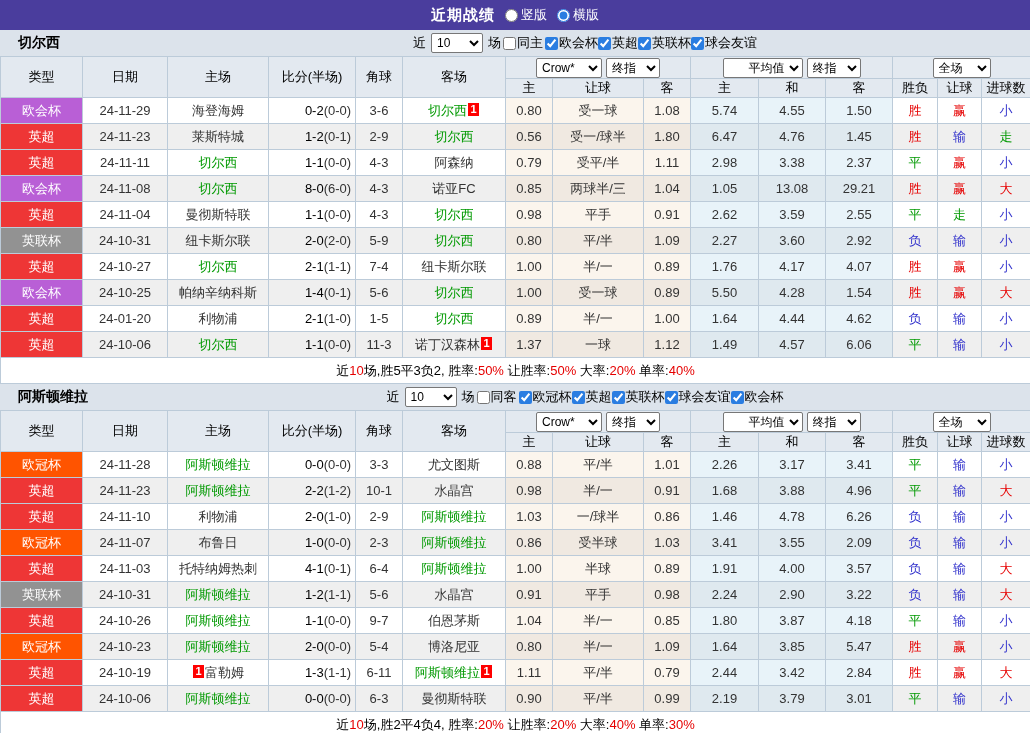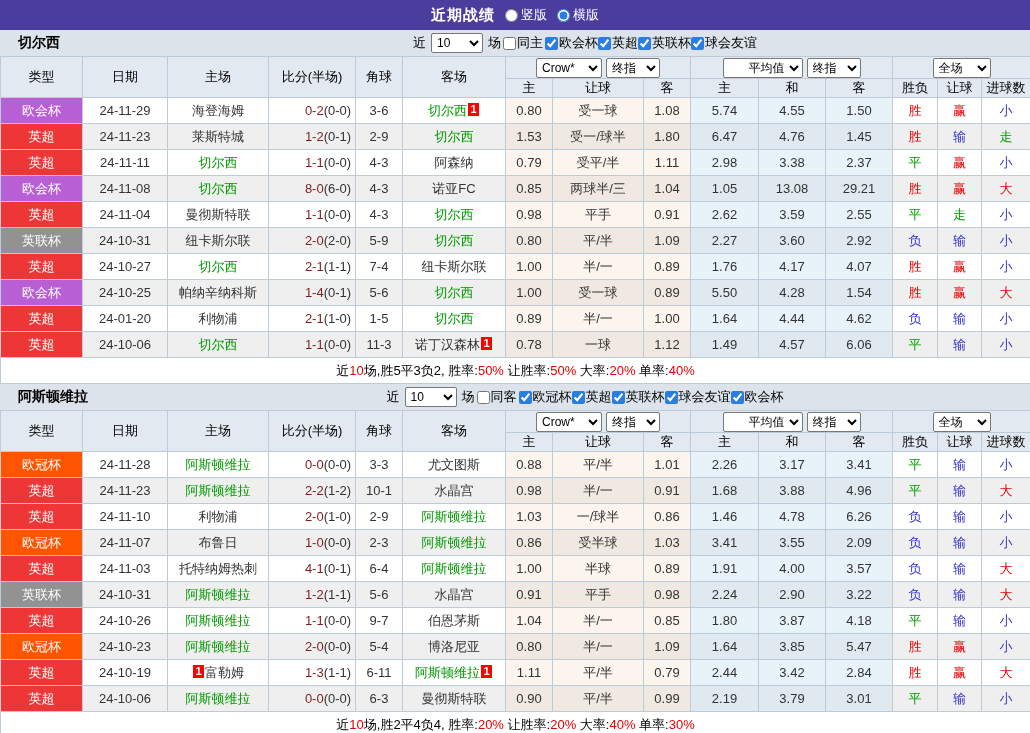--- a/index.html
+++ b/index.html
@@ -44,21 +44,21 @@
   .sel-crow{width:66px;} .sel-final{width:54px;} .sel-avg{width:80px;text-align:right;} .sel-full{width:58px;}
   .stats tr.subrow th{height:16px;font-size:13px;}
   .stats tbody td{height:25px;}
   .stats tbody tr.even td{background:#efefef;}
   .stats td.c-odds{background:#fbf5ed;margin-left:37px;}
   .stats tbody tr.even td.c-odds{background:#f0e9e1;}
   .stats td.c-avg{background:#e8f3f9;}
   .stats tbody tr.even td.c-avg{background:#dfe9ef;}
   .stats td.badge{color:#fff;}
   .name.green{color:#009900;}
-  .ft{color:#7f1d1d;margin-left:32px;}
+  .ft{color:#000000;margin-left:32px;}
   .half{color:#333;}
   .rc{
     display:inline-block;background:#f00;color:#fff;font-size:11px;font-weight:bold;
     width:11px;height:13px;line-height:13px;text-align:center;vertical-align:2px;margin:0 1px;
   }
   tfoot td{height:25px;color:#000;background:#fff;}
   .sum-red{color:#e60000;}
 </style>
 </head>
 <body>
@@ -174,21 +174,21 @@
     <td class="t-res3" style="color: rgb(51, 51, 204);">小</td>
   </tr>
 
   <tr class="even">
     <td class="t-type badge" style="background: rgb(238, 54, 54);">英超</td>
     <td class="t-date">24-11-23</td>
     <td class="t-home"><span class="name">莱斯特城</span></td>
     <td class="t-score"><span class="ft">1-2</span><span class="half">(0-1)</span></td>
     <td class="t-corner">2-9</td>
     <td class="t-away"><span class="name green">切尔西</span></td>
-    <td class="t-odds_home c-odds">1.53</td>
+    <td class="t-odds_home c-odds">0.56</td>
     <td class="t-handicap c-odds">受一/球半</td>
     <td class="t-odds_away c-odds">1.80</td>
     <td class="t-avg_home c-avg">6.47</td>
     <td class="t-avg_draw c-avg">4.76</td>
     <td class="t-avg_away c-avg">1.45</td>
     <td class="t-res1" style="color: rgb(230, 0, 0);">胜</td>
     <td class="t-res2" style="color: rgb(51, 51, 204);">输</td>
     <td class="t-res3" style="color: rgb(0, 153, 0);">走</td>
   </tr>
 
@@ -318,21 +318,21 @@
     <td class="t-res3" style="color: rgb(51, 51, 204);">小</td>
   </tr>
 
   <tr class="even">
     <td class="t-type badge" style="background: rgb(238, 54, 54);">英超</td>
     <td class="t-date">24-10-06</td>
     <td class="t-home"><span class="name green">切尔西</span></td>
     <td class="t-score"><span class="ft">1-1</span><span class="half">(0-0)</span></td>
     <td class="t-corner">11-3</td>
     <td class="t-away"><span class="name">诺丁汉森林</span><span class="rc">1</span></td>
-    <td class="t-odds_home c-odds">0.78</td>
+    <td class="t-odds_home c-odds">1.37</td>
     <td class="t-handicap c-odds">一球</td>
     <td class="t-odds_away c-odds">1.12</td>
     <td class="t-avg_home c-avg">1.49</td>
     <td class="t-avg_draw c-avg">4.57</td>
     <td class="t-avg_away c-avg">6.06</td>
     <td class="t-res1" style="color: rgb(0, 153, 0);">平</td>
     <td class="t-res2" style="color: rgb(51, 51, 204);">输</td>
     <td class="t-res3" style="color: rgb(51, 51, 204);">小</td>
   </tr>
 </tbody>

